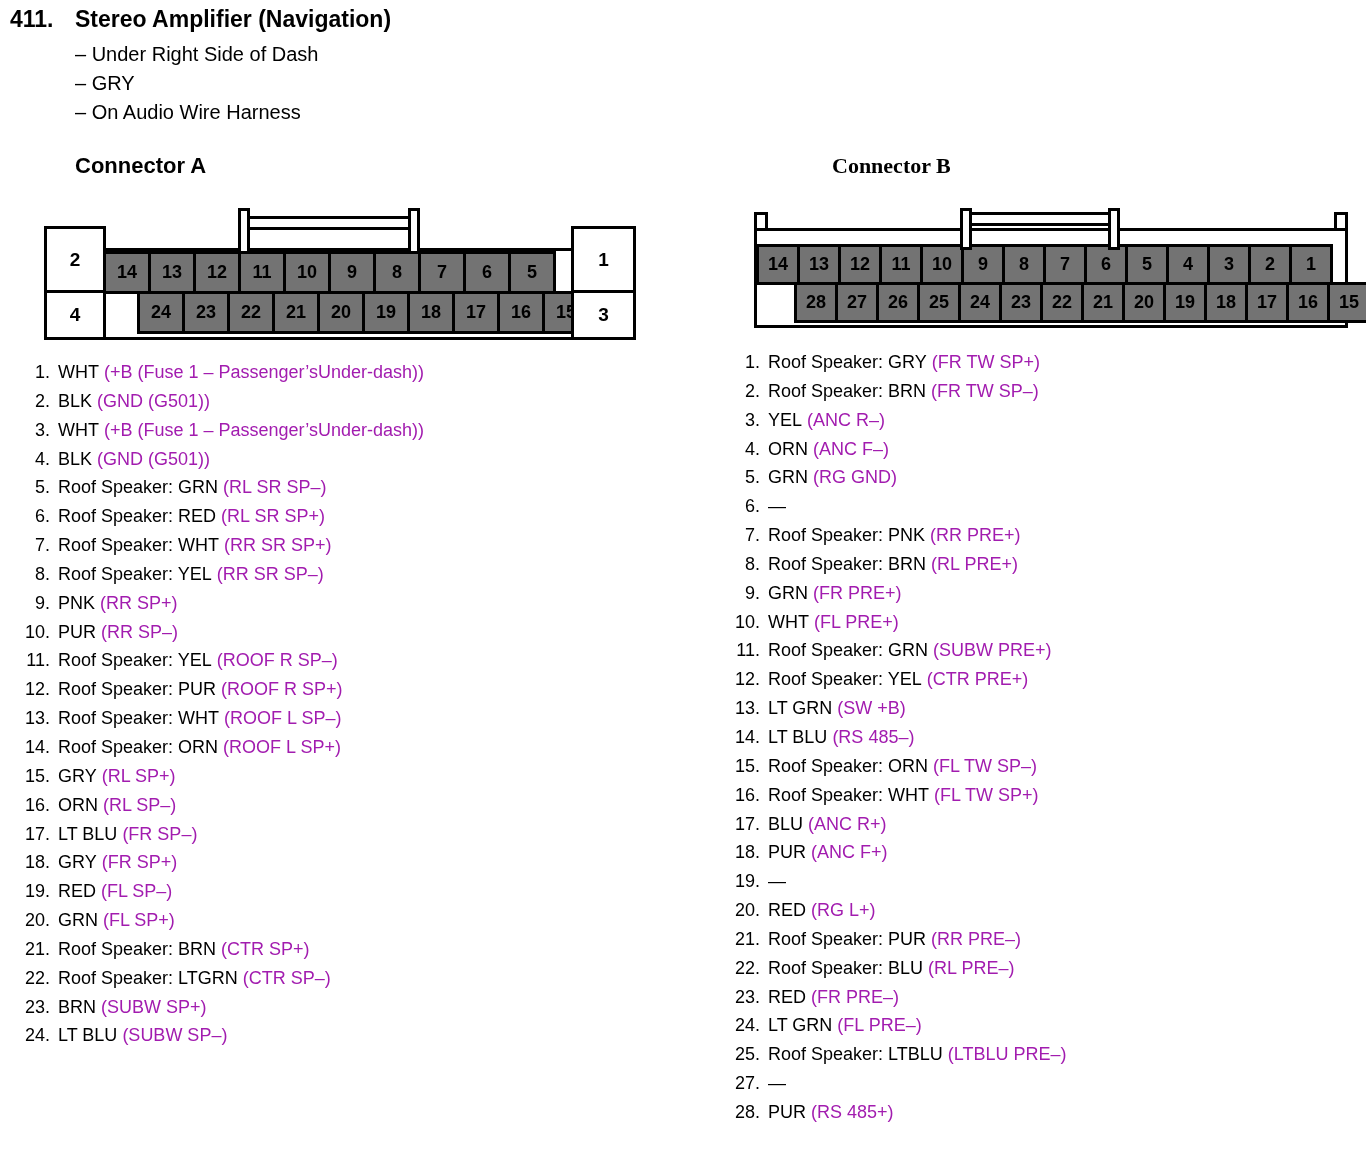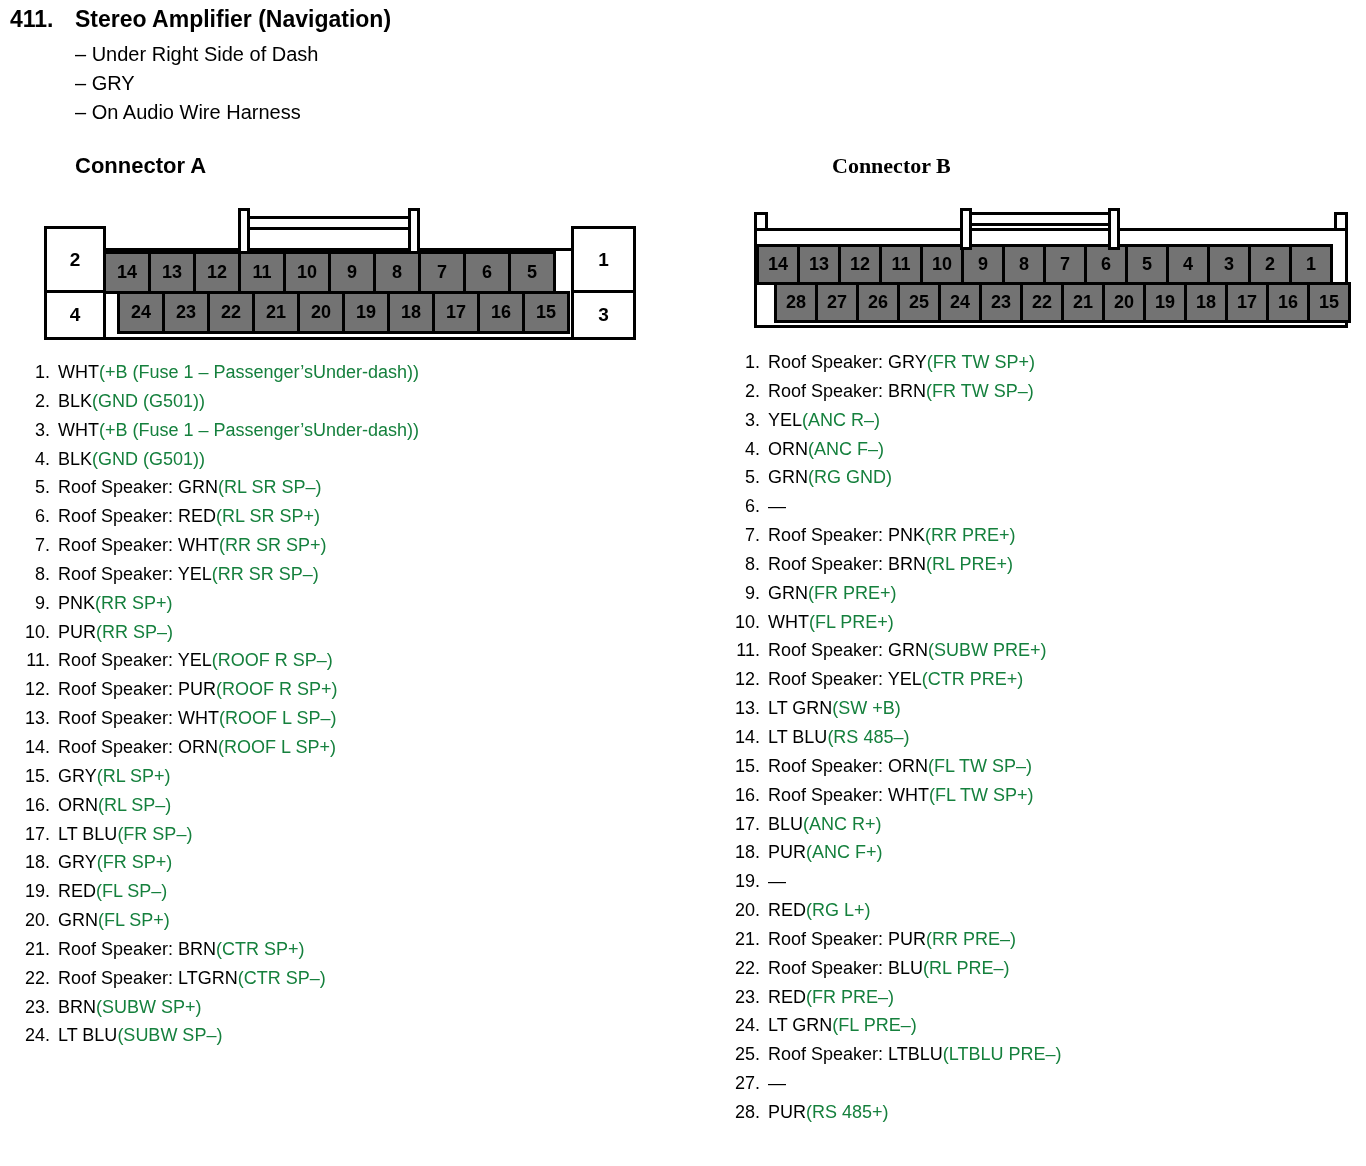--- a/index.html
+++ b/index.html
@@ -24,37 +24,37 @@
   .end-tab { position:absolute; top:6px; width:14px; height:20px; border:3px solid #000; background:#fff; z-index:1; }
 
   .big-block { position:absolute; top:20px; width:62px; z-index:4; }
   .bb-left { left:0; }
   .bb-right { right:0; width:65px; }
   .big-cell { height:67px; border:3px solid #000; background:#fff; display:flex; align-items:center; justify-content:center; font-weight:bold; font-size:19px; }
   .big-cell + .big-cell { margin-top:-3px; height:50px; }
 
   .mid { position:absolute; left:59px; right:62px; top:42px; height:92px; border:3px solid #000; background:#fff; z-index:2; }
   .pin-row { display:flex; height:43px; }
-  .pin-row + .pin-row { margin-top:-3px; }
+  .pin-row + .pin-row { margin-top:-3px;margin-left:20px; }
   .pin-cell { flex:none; width:48px; height:43px; border:3px solid #000; background:#737373; margin-left:-3px;
               display:flex; align-items:center; justify-content:center; font-weight:bold; font-size:18px; }
   .rowA-bottom { padding-left:14px; }
 
   .connB-body { position:absolute; left:0; right:0; top:22px; height:100px; border:3px solid #000; background:#fff; z-index:2; }
   .connB-rows { position:absolute; left:0; right:0; bottom:2px; }
   .connB-rows .pin-row { height:41px; }
   .connB-rows .pin-cell { width:44px; height:41px; }
   .rowB-top { padding-left:2px; }
   .rowB-bottom { padding-left:20px; }
 
   
   .pin-list { position:absolute; font-size:18px; }
   .pin-item { display:flex; height:28.85px; align-items:flex-start; white-space:pre; }
   .num { flex:none; width:36px; text-align:right; margin-right:8px; }
-  .sig { color:#15803d; }
+  .sig { color:#a21caf; margin-left:5px; }
 </style>
 </head>
 <body>
 
 <div class="abs page-title">
   <span class="sec-num">411.</span>
   <span>Stereo Amplifier (Navigation)</span>
 </div>
 
 <div class="abs details">

